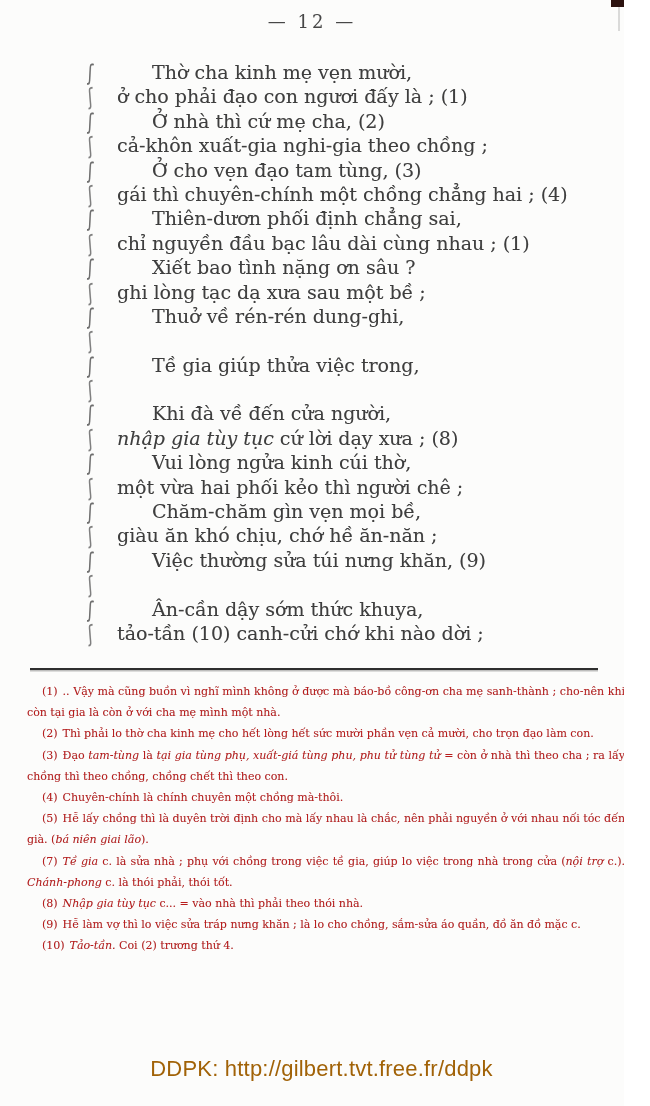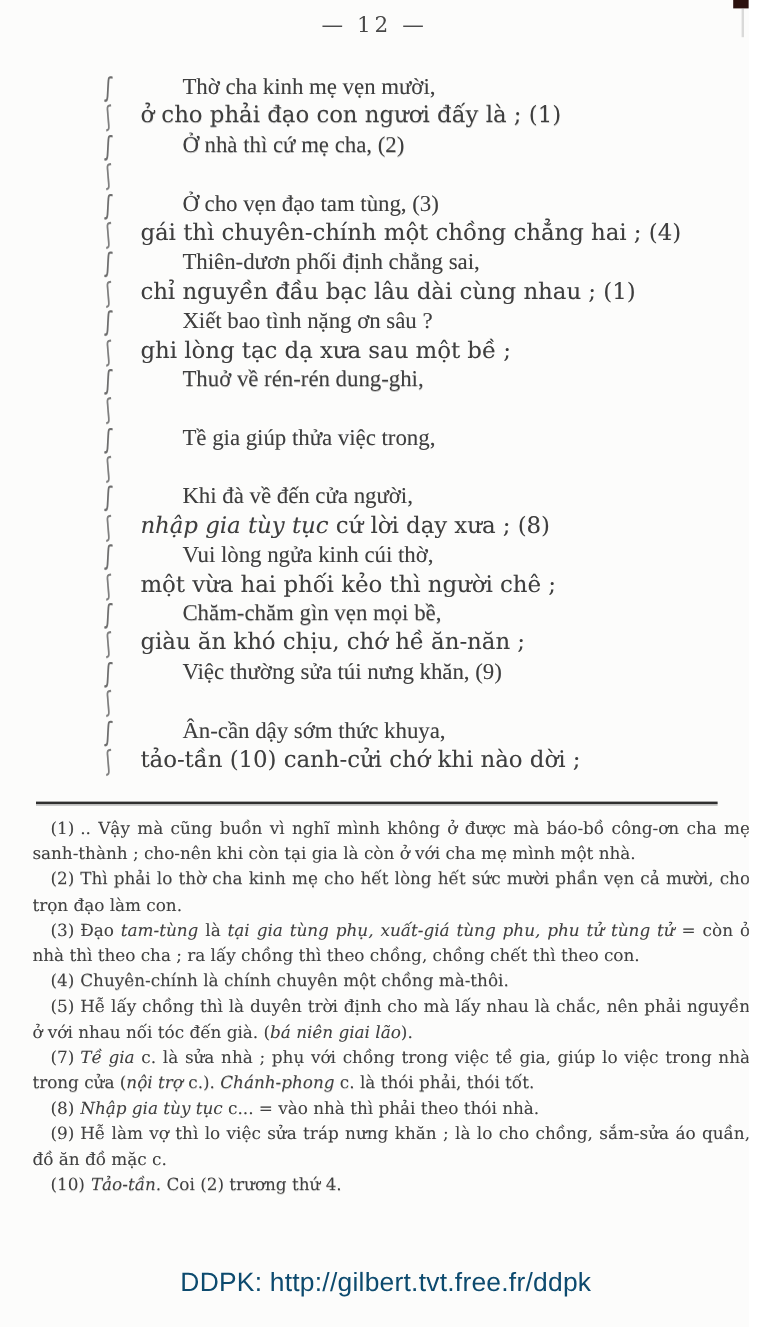--- a/index.html
+++ b/index.html
@@ -21,30 +21,30 @@
     text-shadow:0.2px 0.2px 0.4px rgba(40,40,40,.28);
   }
   .vline .brace{
     position:absolute;left:88px;top:1px;
     font-family:"DejaVu Sans", sans-serif;
     font-size:15px;color:#565656;opacity:.85;
     transform:scaleY(1.5) rotate(5deg);transform-origin:center;
   }
   .vline:nth-child(even) .brace{transform:scaleY(1.5) rotate(-7deg);opacity:.75;}
   .vline .vtext{display:inline-block;padding-left:117px;}
-  .vline.ind .vtext{padding-left:152px;font-family:Liberation Serif, serif;}
+  .vline.ind .vtext{padding-left:152px;}
   
   .rule{
     position:absolute;top:668px;left:30px;right:26px;height:2px;
     background:#2f2f2f;box-shadow:0 1.5px 0 rgba(47,47,47,.30);
   }
   
   .footnotes{
     position:absolute;top:681px;left:27px;width:598px;
-    font-size:14px;line-height:21.2px;color:#404040;
+    font-size:11px;line-height:21.2px;color:#b91c1c;
     text-align:justify;
     text-shadow:0.2px 0.2px 0.3px rgba(40,40,40,.22);
   }
   .fnote{margin:0;text-indent:15px;}
   .fnote .fmark{margin-right:5px;}
   
   .caption{
     position:absolute;top:1056px;left:0;right:0;text-align:center;
     font-family:"Liberation Sans", sans-serif;
     font-size:22px;letter-spacing:0.2px;
@@ -56,21 +56,21 @@
 </head>
 <body>
 
 <div class="page" style="color: rgb(62, 62, 62);">
   <div class="page-number">— 12 —</div>
 
   <div class="verse" id="verse">
       <div class="vline ind"><span class="brace">ʃ</span><span class="vtext">Thờ cha kinh mẹ vẹn mười,</span></div>
       <div class="vline"><span class="brace">ʃ</span><span class="vtext">ở cho phải đạo con ngươi đấy là ; (1)</span></div>
       <div class="vline ind"><span class="brace">ʃ</span><span class="vtext">Ở nhà thì cứ mẹ cha, (2)</span></div>
-      <div class="vline"><span class="brace">ʃ</span></div>
+      <div class="vline"><span class="brace">ʃ</span><span class="vtext">cả-khôn xuất-gia nghi-gia theo chồng ;</span></div>
       <div class="vline ind"><span class="brace">ʃ</span><span class="vtext">Ở cho vẹn đạo tam tùng, (3)</span></div>
       <div class="vline"><span class="brace">ʃ</span><span class="vtext">gái thì chuyên-chính một chồng chẳng hai ; (4)</span></div>
       <div class="vline ind"><span class="brace">ʃ</span><span class="vtext">Thiên-dươn phối định chẳng sai,</span></div>
       <div class="vline"><span class="brace">ʃ</span><span class="vtext">chỉ nguyền đầu bạc lâu dài cùng nhau ; (1)</span></div>
       <div class="vline ind"><span class="brace">ʃ</span><span class="vtext">Xiết bao tình nặng ơn sâu ?</span></div>
       <div class="vline"><span class="brace">ʃ</span><span class="vtext">ghi lòng tạc dạ xưa sau một bề ;</span></div>
       <div class="vline ind"><span class="brace">ʃ</span><span class="vtext">Thuở về rén-rén dung-ghi,</span></div>
       <div class="vline"><span class="brace">ʃ</span></div>
       <div class="vline ind"><span class="brace">ʃ</span><span class="vtext">Tề gia giúp thửa việc trong,</span></div>
       <div class="vline"><span class="brace">ʃ</span></div>
@@ -93,17 +93,17 @@
       <p class="fnote"><span class="fmark">(2)</span>Thì phải lo thờ cha kinh mẹ cho hết lòng hết sức mười phần vẹn cả mười, cho trọn đạo làm con.</p>
       <p class="fnote"><span class="fmark">(3)</span>Đạo <i>tam-tùng</i> là <i>tại gia tùng phụ, xuất-giá tùng phu, phu tử tùng tử</i> = còn ở nhà thì theo cha ; ra lấy chồng thì theo chồng, chồng chết thì theo con.</p>
       <p class="fnote"><span class="fmark">(4)</span>Chuyên-chính là chính chuyên một chồng mà-thôi.</p>
       <p class="fnote"><span class="fmark">(5)</span>Hễ lấy chồng thì là duyên trời định cho mà lấy nhau là chắc, nên phải nguyền ở với nhau nối tóc đến già. (<i>bá niên giai lão</i>).</p>
       <p class="fnote"><span class="fmark">(7)</span><i>Tề gia</i> c. là sửa nhà ; phụ với chồng trong việc tề gia, giúp lo việc trong nhà trong cửa (<i>nội trợ</i> c.). <i>Chánh-phong</i> c. là thói phải, thói tốt.</p>
       <p class="fnote"><span class="fmark">(8)</span><i>Nhập gia tùy tục</i> c... = vào nhà thì phải theo thói nhà.</p>
       <p class="fnote"><span class="fmark">(9)</span>Hễ làm vợ thì lo việc sửa tráp nưng khăn ; là lo cho chồng, sắm-sửa áo quần, đồ ăn đồ mặc c.</p>
       <p class="fnote"><span class="fmark">(10)</span><i>Tảo-tần.</i> Coi (2) trương thứ 4.</p>
     </div>
 
-  <div class="caption" style="color: #0c4a6e; margin-left: 19px;">DDPK: http://gilbert.tvt.free.fr/ddpk</div>
+  <div class="caption" style="color: #a16207; margin-left: 19px;">DDPK: http://gilbert.tvt.free.fr/ddpk</div>
 
   <div class="corner-mark" style="background: rgb(43, 17, 14);"></div>
   <div class="edge-streak" style="background: rgb(138, 138, 138);"></div>
 </div>
 
 </body></html>

